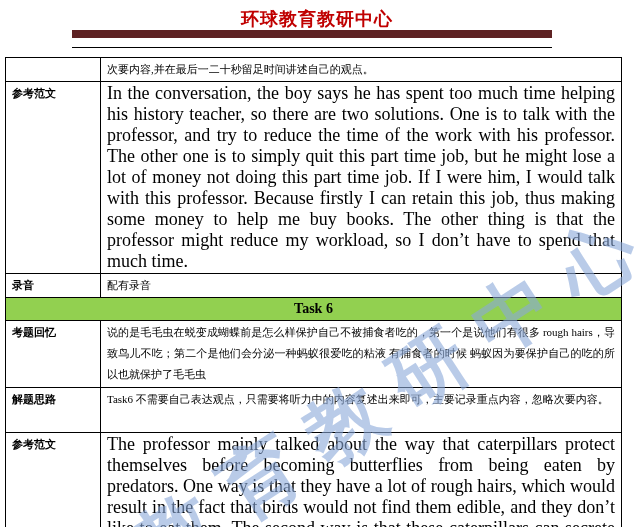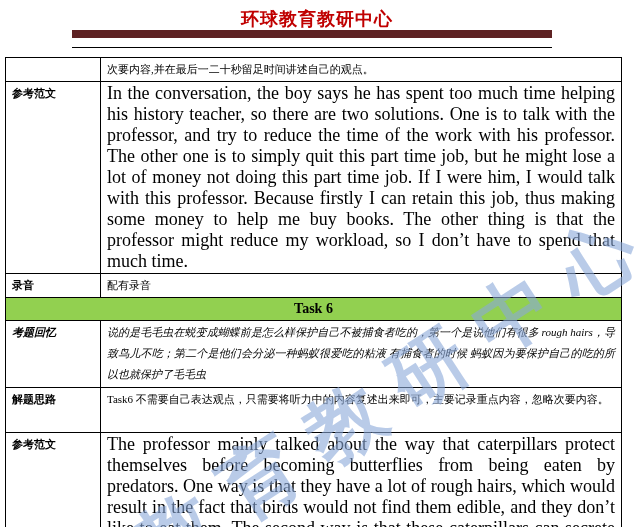--- a/index.html
+++ b/index.html
@@ -76,21 +76,21 @@
     background: #92d050;
     text-align: center;
     font-weight: bold;
     font-size: 14px;
     padding: 0;
     line-height: 21px;
   }
   tr.h22  { height: 22px; }
   tr.h23  { height: 23px; }
   tr.h45  { height: 45px; margin-top: 40px; }
-  tr.h67  { height: 67px; font-style: italic; }
+  tr.h67  { height: 67px; }
   tr.h110 { height: 110px; }
   tr.h128 { height: 128px; }
 </style>
 </head>
 <body>
 
 <div class="watermark">环球教育教研中心</div>
 
 <div class="header">
   <div class="title">环球教育教研中心</div>

